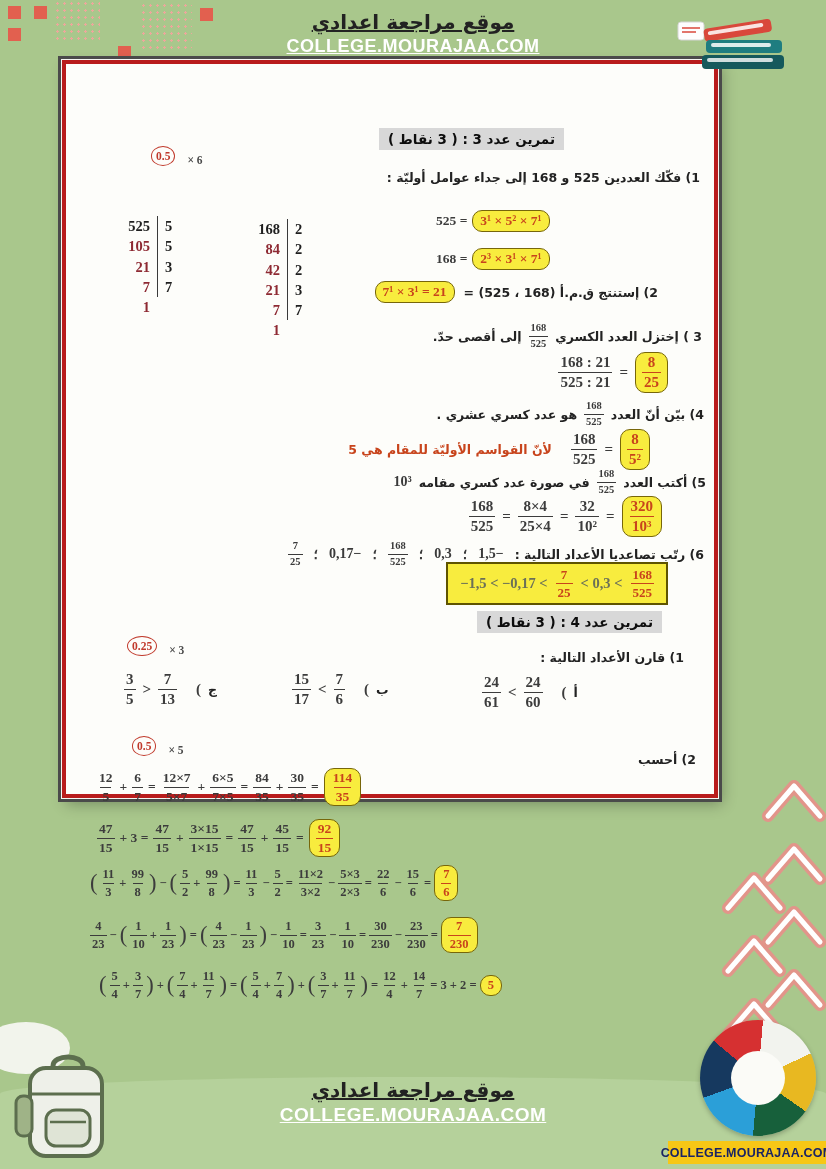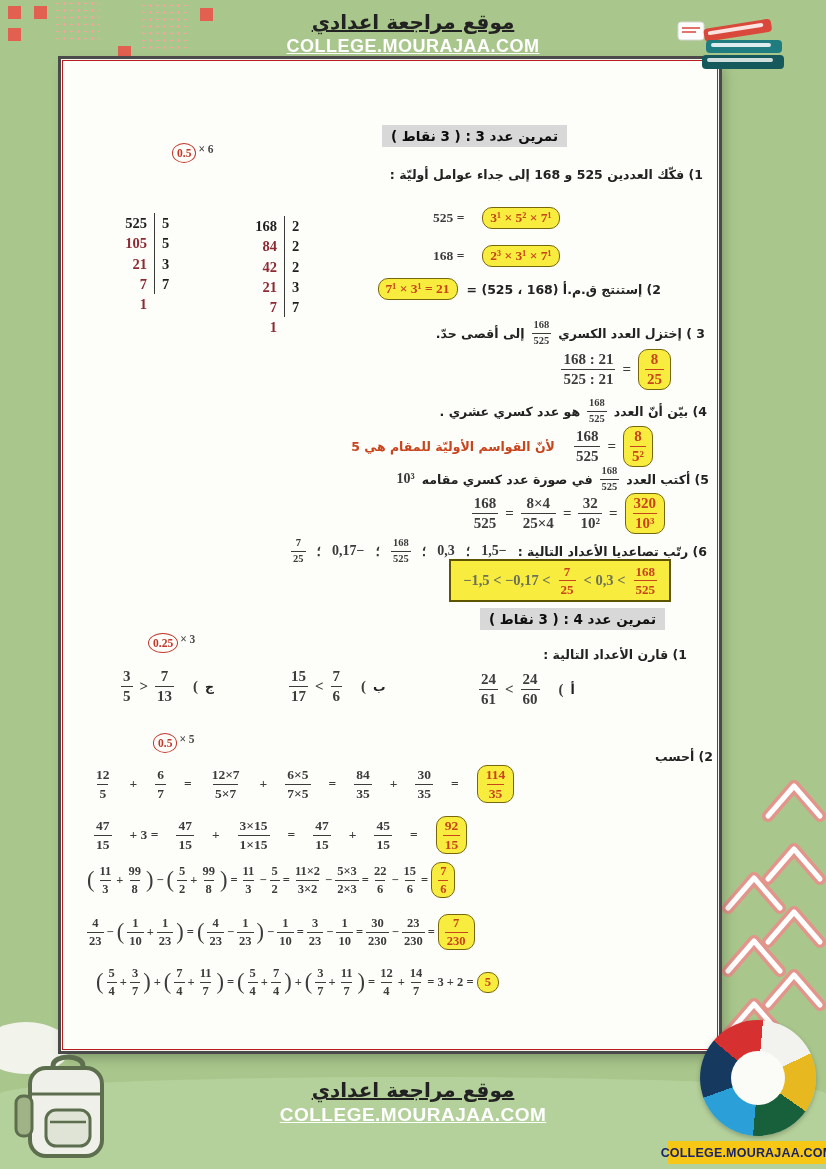--- a/index.html
+++ b/index.html
@@ -28,51 +28,51 @@
 
   .wheel { position:absolute; left:700px; top:1020px; width:116px; height:116px; border-radius:50%; z-index:4;
     background:conic-gradient(from -50deg, #d63031 0 55deg, #f2f3ee 55deg 115deg, #e8b821 115deg 175deg, #17603b 175deg 235deg, #2b9fd8 235deg 300deg, #16395f 300deg 360deg);
     box-shadow:0 2px 5px rgba(0,0,0,.25); }
   .wheel::after { content:""; position:absolute; inset:31px; background:#fbfbf7; border-radius:50%; }
   .logo-strip { position:absolute; left:668px; top:1141px; width:158px; height:23px; background:#f7c716; z-index:5;
     display:flex; align-items:center; justify-content:center;
     color:#1a2464; font-weight:800; font-size:12.5px; letter-spacing:.2px; font-family:"Liberation Sans",sans-serif; }
 
   
-  .paper { position:absolute; left:62px; top:60px; width:656px; height:990px;
-    background:#fdfdfa; border:1px solid #b91c1c; z-index:2;
+  .paper { position:absolute; left:62px; top:60px; width:656px; height:738px;
+    background:#fdfdfa; border:4px solid #b91c1c; z-index:2;
     box-shadow:0 0 0 1px #f5f5f2, 0 0 0 4px #4a4a4a, 4px 6px 14px rgba(0,0,0,.3); }
   .paper-inner { position:relative; width:100%; height:100%; }
 
   .extitle { position:absolute; background:#d8d8d8; color:#0d0d0d; font-weight:700; font-size:13.5px;
     padding:3px 9px; direction:rtl; font-family:"DejaVu Sans",sans-serif; white-space:nowrap; }
 
   .aline { position:absolute; direction:rtl; display:flex; align-items:center; gap:7px;
     font-family:"DejaVu Sans",sans-serif; font-weight:700; font-size:12.5px; color:#222; white-space:nowrap; }
   .aline .tok:not(.ar) { font-family:"Liberation Serif",serif; font-size:14px; color:#3a3a3a; }
   .aline .frac { font-size:10.5px; font-family:"Liberation Serif",serif; color:#3a3a3a; }
 
-  .mrow { position:absolute; display:flex; align-items:center; gap:18px;
+  .mrow { position:absolute; display:flex; align-items:center; gap:5px;
     font-family:"Liberation Serif",serif; font-weight:700; font-size:13.5px; color:#3c3c3c; white-space:nowrap; }
   .mrow.lg { font-size:15px; gap:7px; }
   .mrow.tight { gap:3px; font-size:12.5px; }
 
   .frac { display:inline-flex; flex-direction:column; align-items:center; line-height:1; }
   .frac .fn { padding:0 2px 2px; }
   .frac .fd { border-top:1.5px solid currentColor; padding:2px 2px 0; }
 
   .ar { font-family:"DejaVu Sans",sans-serif; font-size:12.5px; color:#222; }
   .red { color:#c8441c;border-radius:10px; }
   .hl { background:#f8ec3e; border:1.8px solid #77660a; }
   span.tok.hl { padding:2px 7px; }
   .frac.hl { padding:2px 6px; }
   .par { font-size:1.8em; font-weight:400; line-height:.8; }
   .gap { margin-left:12px; }
 
-  .mark { position:absolute; display:flex; align-items:flex-start; gap:2px;margin-left:24px; }
+  .mark { position:absolute; display:flex; align-items:flex-end; gap:12px; }
   .mark .ms { border:1.6px solid #c0392b; color:#c0392b; border-radius:50%; padding:3px 4px;
     font-size:11.5px; font-weight:700; font-family:"Liberation Serif",serif; }
   .mark .mm { color:#4a4a4a; font-size:11.5px; font-weight:700; font-family:"Liberation Serif",serif; }
 
   .ftable { position:absolute; display:flex; flex-direction:column;
     font-family:"Liberation Serif",serif; font-weight:700; font-size:14.5px; color:#1f1f1f; line-height:1.4; }
   .trow { display:flex; }
   .trow .tv { width:46px; text-align:right; padding-right:7px; border-right:1.8px solid #3a3a3a; }
   .trow:last-child .tv { border-right-color:transparent; }
   .trow .tv.redv { color:#8e2a33; }
@@ -100,21 +100,21 @@
   #q5math { top:432px; right:52px; }
   #q6label { top:477px; right:10px; gap:11px; }
   #q6box { top:498px; right:46px; }
   #ex4-title { top:547px; right:52px;margin-left:11px; }
   #mark2 { top:572px; left:61px; }
   #q1b { top:586px; right:30px; }
   #cmp-c { top:608px; left:58px; }
   #cmp-b { top:608px; left:226px; }
   #cmp-a { top:611px; left:416px; }
   #mark3 { top:672px; left:66px; }
-  #q2b { top:688px; right:4px; }
+  #q2b { top:688px; right:18px; }
   #calc1 { top:704px; left:31px; }
   #calc2 { top:755px; left:31px; }
   #calc3 { top:801px; left:24px; }
   #calc4 { top:853px; left:24px; }
   #calc5 { top:906px; left:33px; }
 </style>
 </head>
 <body>
 
 <div>

